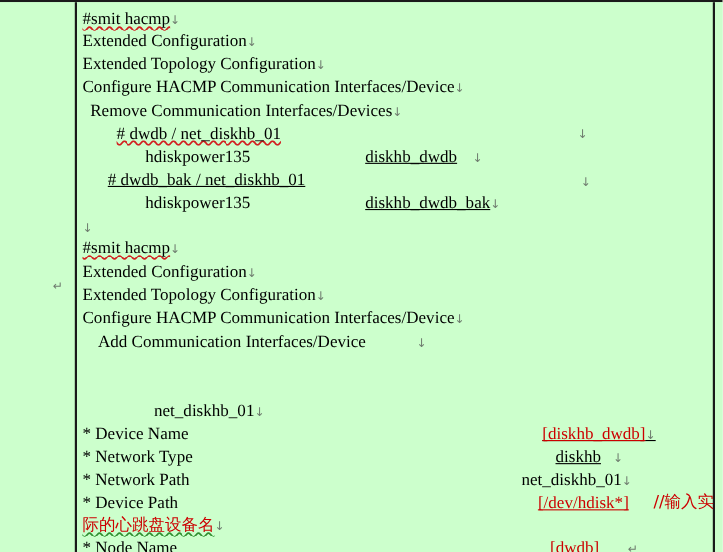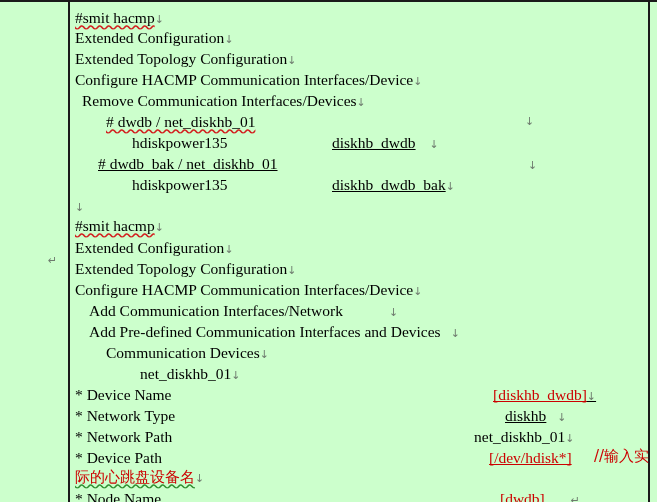--- a/index.html
+++ b/index.html
@@ -120,25 +120,23 @@
     <span class="line mark" style="left:5px; top:196px;">↓</span>
 
     <div class="line" style="left:5px; top:214px;"><span class="sp">#smit hacmp</span><span class="mark">↓</span></div>
 
     <div class="line" style="left:5px; top:236px;"><span>Extended Configuration</span><span class="mark">↓</span></div>
 
     <div class="line" style="left:5px; top:257px;"><span>Extended Topology Configuration</span><span class="mark">↓</span></div>
 
     <div class="line" style="left:5px; top:278px;"><span>Configure HACMP Communication Interfaces/Device</span><span class="mark">↓</span></div>
 
-    <div class="line" style="left:19px; top:299px;"><span>Add Communication Interfaces/Network</span><span class="mark" style="padding-left:46px;">↓</span></div>
+    <div class="line" style="left:19px; top:299px;"><span>Add Communication Interfaces/Device</span><span class="mark" style="padding-left:46px;">↓</span></div>
 
-    <div class="line" style="left:19px; top:320px;"><span>Add Pre-defined Communication Interfaces and Devices</span><span class="mark" style="padding-left:10px;">↓</span></div>
 
-    <div class="line" style="left:36px; top:341px;"><span>Communication Devices</span><span class="mark">↓</span></div>
 
     <div class="line" style="left:70px; top:362px;"><span>net_diskhb_01</span><span class="mark">↓</span></div>
 
     <div class="line" style="left:5px; top:383px;"><span>* Device Name</span></div>
     <div class="line" style="left:423px; top:383px;text-decoration:underline;"><span class="red ul sp">[diskhb_dwdb]</span><span class="mark">↓</span></div>
 
     <div class="line" style="left:5px; top:404px;"><span>* Network Type</span></div>
     <div class="line" style="left:435px; top:404px;"><span class="ul sp">diskhb</span><span class="mark" style="padding-left:11px;">↓</span></div>
 
     <div class="line" style="left:5px; top:425px;"><span>* Network Path</span></div>

